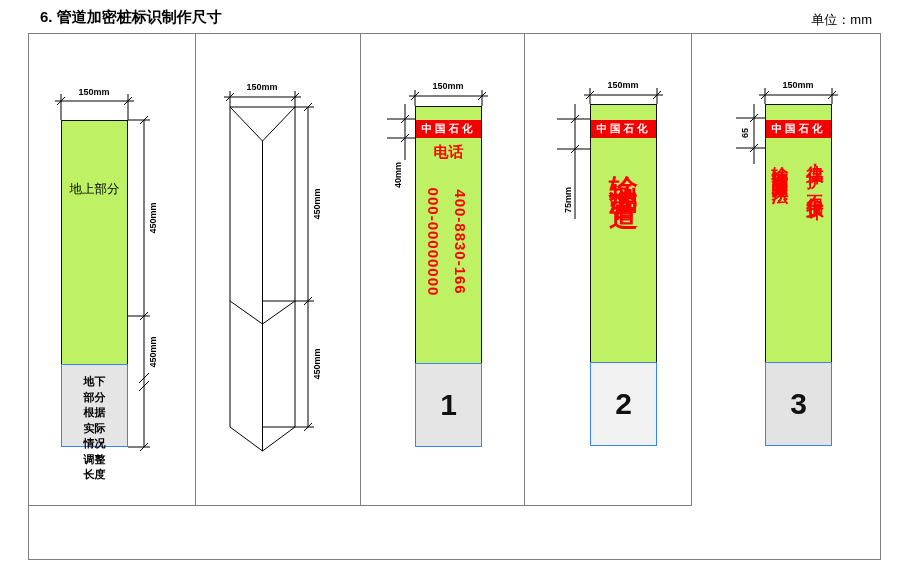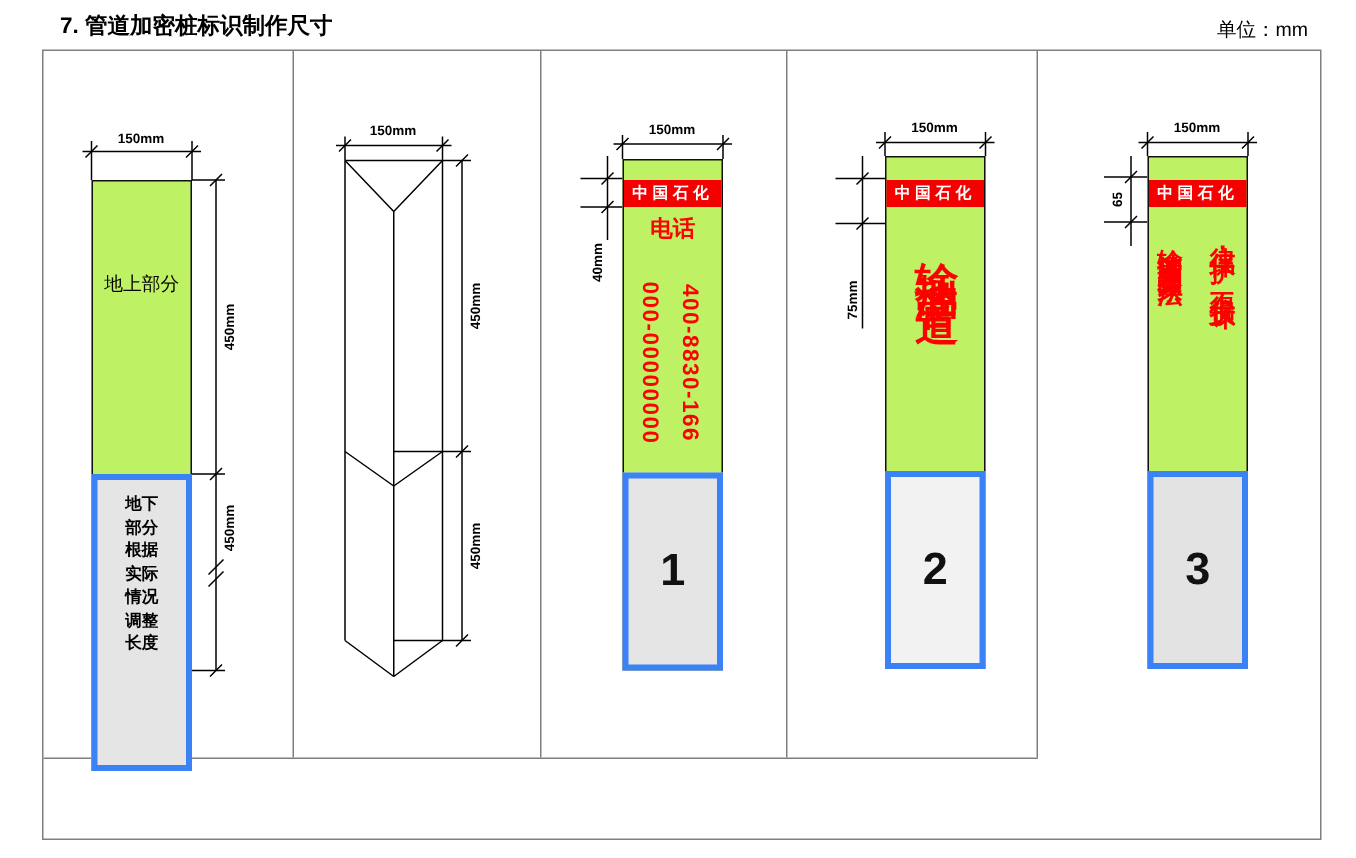--- a/index.html
+++ b/index.html
@@ -12,39 +12,39 @@
   .unit{position:absolute;right:32px;top:11px;font-size:13px;white-space:nowrap;}
   .table{position:absolute;left:28px;top:33px;width:853px;height:527px;
     border:1px solid #7f7f7f;box-sizing:border-box;display:flex;background:#fff;}
   .cols{display:flex;height:472px;border-bottom:1px solid #7f7f7f;box-sizing:border-box;}
   .col{position:relative;height:100%;box-sizing:border-box;}
   .col + .col{border-left:1px solid #7f7f7f;}
   .c1{width:166px;} .c2{width:165px;} .c3{width:164px;} .c4{width:167px;} .c5{flex:1;}
   .caption-row{flex:1;display:flex;align-items:center;justify-content:center;font-size:13px;}
   svg.lines{position:absolute;left:0;top:0;pointer-events:none;}
   .post{position:absolute;border:1px solid #111;background:#bef264;box-sizing:border-box;}
-  .graysec{position:absolute;left:-1px;right:-1px;bottom:-1px;border:4px solid #3b82f6;box-sizing:border-box;}
+  .graysec{position:absolute;left:-1px;right:-1px;bottom:-1px;border:1px solid #3b82f6;box-sizing:border-box;margin-top:48px;}
   .dimh{position:absolute;font-size:9px;font-weight:600;white-space:nowrap;transform:translate(-50%,0);}
   .dimv{position:absolute;font-size:9px;font-weight:600;white-space:nowrap;transform:translate(-50%,-50%) rotate(-90deg);}
   .label-center{position:absolute;transform:translateX(-50%);white-space:nowrap;}
   .banner{position:absolute;left:0;right:0;display:flex;align-items:center;justify-content:center;
     color:#fff;font-weight:bold;font-size:10.5px;letter-spacing:3px;white-space:nowrap;}
   .redtxt{color:#f00000;}
   .rot90{position:absolute;white-space:nowrap;transform:translate(-50%,-50%) rotate(90deg);
     font-weight:800;font-size:15px;letter-spacing:1px;}
   .vtext{position:absolute;writing-mode:vertical-rl;text-orientation:upright;
     font-weight:bold;transform:translateX(-50%);white-space:nowrap;}
   .ugtext{position:absolute;left:50%;transform:translateX(-50%);width:2.3em;
     font-size:11px;font-weight:bold;line-height:15.5px;text-align:center;}
   .numbox{display:flex;align-items:center;justify-content:center;font-size:30px;font-weight:bold;color:#111;}
 </style>
 </head>
 <body>
 
-<div class="title">7. 管道加密桩标识制作尺寸</div>
+<div class="title">6. 管道加密桩标识制作尺寸</div>
 <div class="unit">单位：mm</div>
 
 <div class="table">
   <div class="cols">
 
     <div class="col c1">
       <svg class="lines" width="166" height="472">
         <g stroke="#000" stroke-width="1" fill="none">
 
           <path d="M32 86 V60 M99 86 V60 M26 67 H105"></path>
@@ -53,21 +53,21 @@
           <path d="M115 86 V413"></path>
           <path d="M99 86 H121 M99 282 H121 M99 413 H121"></path>
           <path d="M111 90 L119 82 M111 286 L119 278 M111 417 L119 409"></path>
 
           <path d="M110 349 L120 339 M110 357 L120 347"></path>
         </g>
       </svg>
       <div class="dimh" style="left:65px;top:53px;">150mm</div>
       <div class="dimv" style="left:124px;top:184px;">450mm</div>
       <div class="dimv" style="left:124px;top:318px;">450mm</div>
-      <div class="post" style="left:32px;top:86px;width:67px;height:394px;">
+      <div class="post" style="left:32px;top:86px;width:67px;height:327px;">
         <div class="label-center" style="left:50%;top:60px;font-size:12.5px;">地上部分</div>
         <div class="graysec" style="top: 195px; background: rgb(229, 229, 229);">
           <div class="ugtext" style="top:9px;">地下部分根据实际情况调整长度</div>
         </div>
       </div>
     </div>
 
     <div class="col c2">
       <svg class="lines" width="165" height="472">
         <g stroke="#000" stroke-width="1" fill="none">

